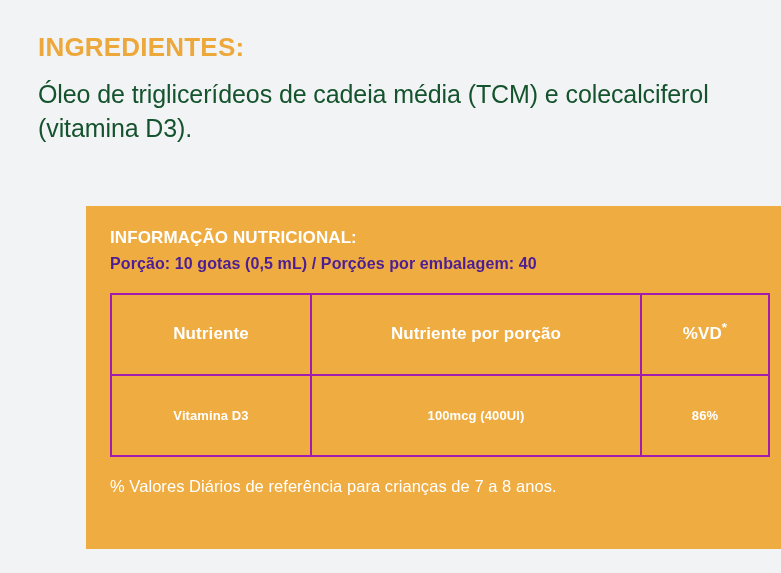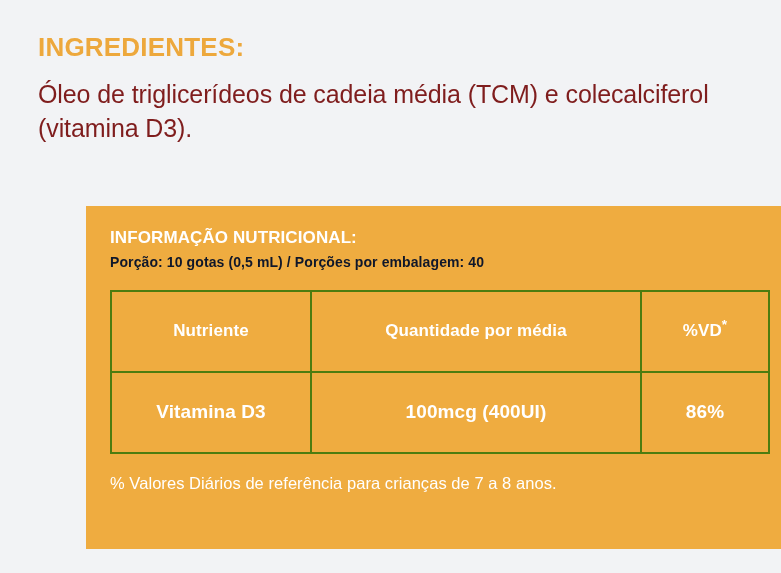--- a/index.html
+++ b/index.html
@@ -36,21 +36,21 @@
     font-weight: bold;
     color: #eda83c;
     letter-spacing: 0.2px;
     line-height: 1.15;
   }
 
   .ingredients-body {
     margin-top: 14px;
     font-size: 25px;
     font-weight: normal;
-    color: #7f1d1d;
+    color: #14532d;
     line-height: 1.36;
     letter-spacing: -0.1px;
     max-width: 690px;
   }
 
   
   .nutrition-panel {
     position: absolute;
     left: 38px;
     top: 206px;
@@ -63,58 +63,58 @@
 
   .panel-heading {
     color: #ffffff;
     font-size: 17px;
     font-weight: bold;
     line-height: 1.45;
     letter-spacing: 0.1px;
   }
 
   .panel-subheading {
-    color: #0f172a;
-    font-size: 14px;
+    color: #4c1d95;
+    font-size: 16px;
     font-weight: bold;
     line-height: 1.45;
     letter-spacing: 0.1px;
     margin-top: 1px;
   }
 
   
   .nutrition-table {
     margin-top: 18px;
     width: 658px;
     border-collapse: collapse;
     table-layout: fixed;
   }
 
   .nutrition-table td {
-    border: 2px solid #4d7c0f;
+    border: 2px solid #a21caf;
     color: #ffffff;
     text-align: center;
     vertical-align: middle;
   }
 
   .nutrition-table .col-nutrient  { width: 200px; }
   .nutrition-table .col-amount    { width: 330px; }
   .nutrition-table .col-vd        { width: 128px; }
 
   .nutrition-table thead td,
   .nutrition-table .header-row td {
     height: 81px;
     font-size: 17px;
     font-weight: 600;
     letter-spacing: 0.1px;
   }
 
   .nutrition-table .data-row td {
     height: 81px;
-    font-size: 19px;
+    font-size: 13px;
     font-weight: bold;
     letter-spacing: 0.1px;
   }
 
   .vd-star {
     font-size: 0.8em;
     vertical-align: super;
     line-height: 0;
   }
 
@@ -139,21 +139,21 @@
   <div class="nutrition-panel">
 
     <div class="panel-heading">INFORMAÇÃO NUTRICIONAL:</div>
 
     <div class="panel-subheading">Porção: 10 gotas (0,5 mL) /  Porções por embalagem: 40</div>
 
     <table class="nutrition-table">
       <tbody>
         <tr class="header-row">
           <td class="col-nutrient">Nutriente</td>
-          <td class="col-amount">Quantidade por média</td>
+          <td class="col-amount">Nutriente por porção</td>
           <td class="col-vd">
             <span>%VD</span><span class="vd-star">*</span>
           </td>
         </tr>
         <tr class="data-row">
           <td class="col-nutrient">Vitamina D3</td>
           <td class="col-amount">100mcg (400UI)</td>
           <td class="col-vd">86%</td>
         </tr>
       </tbody>

